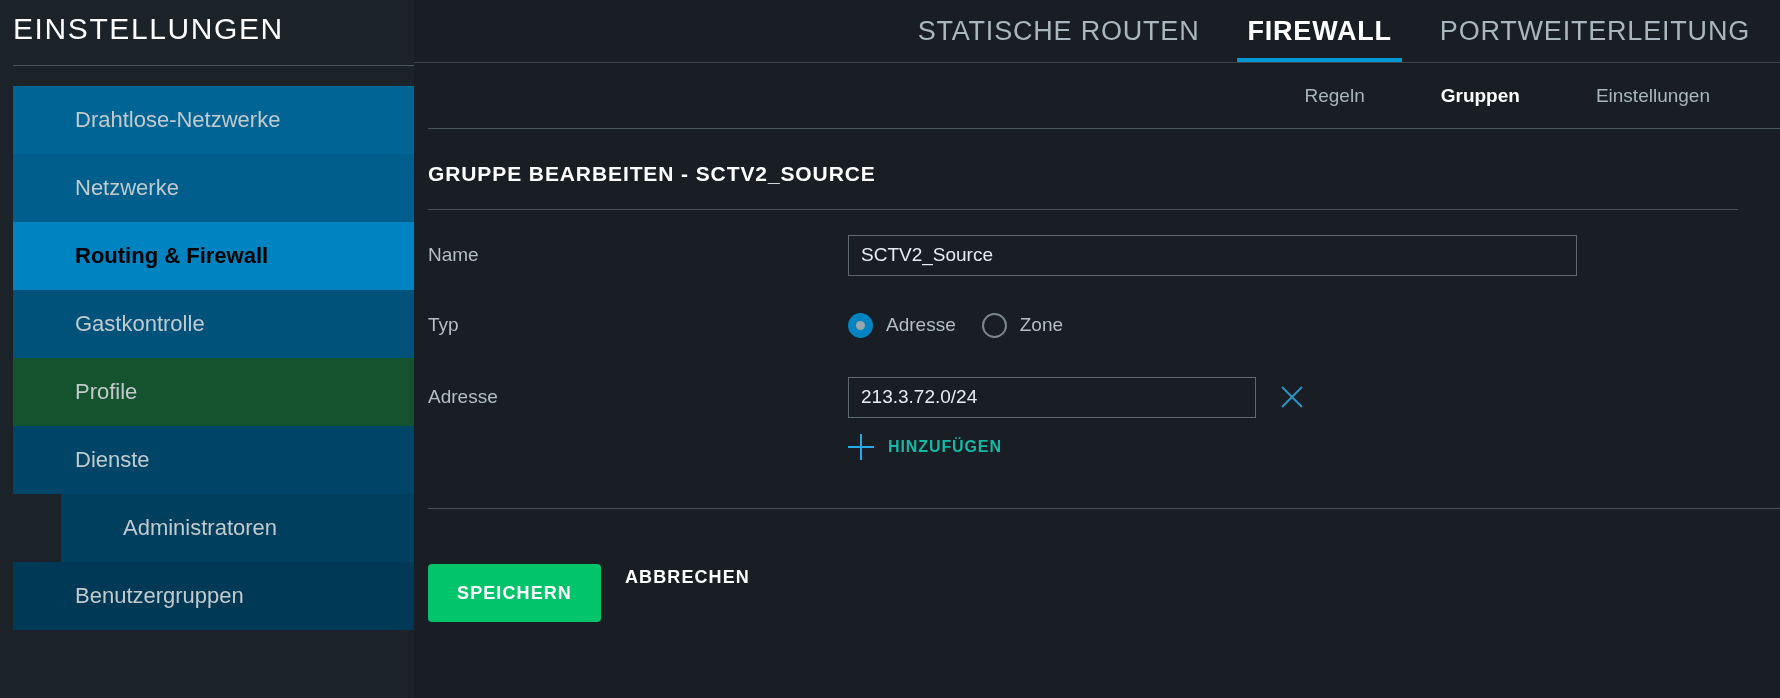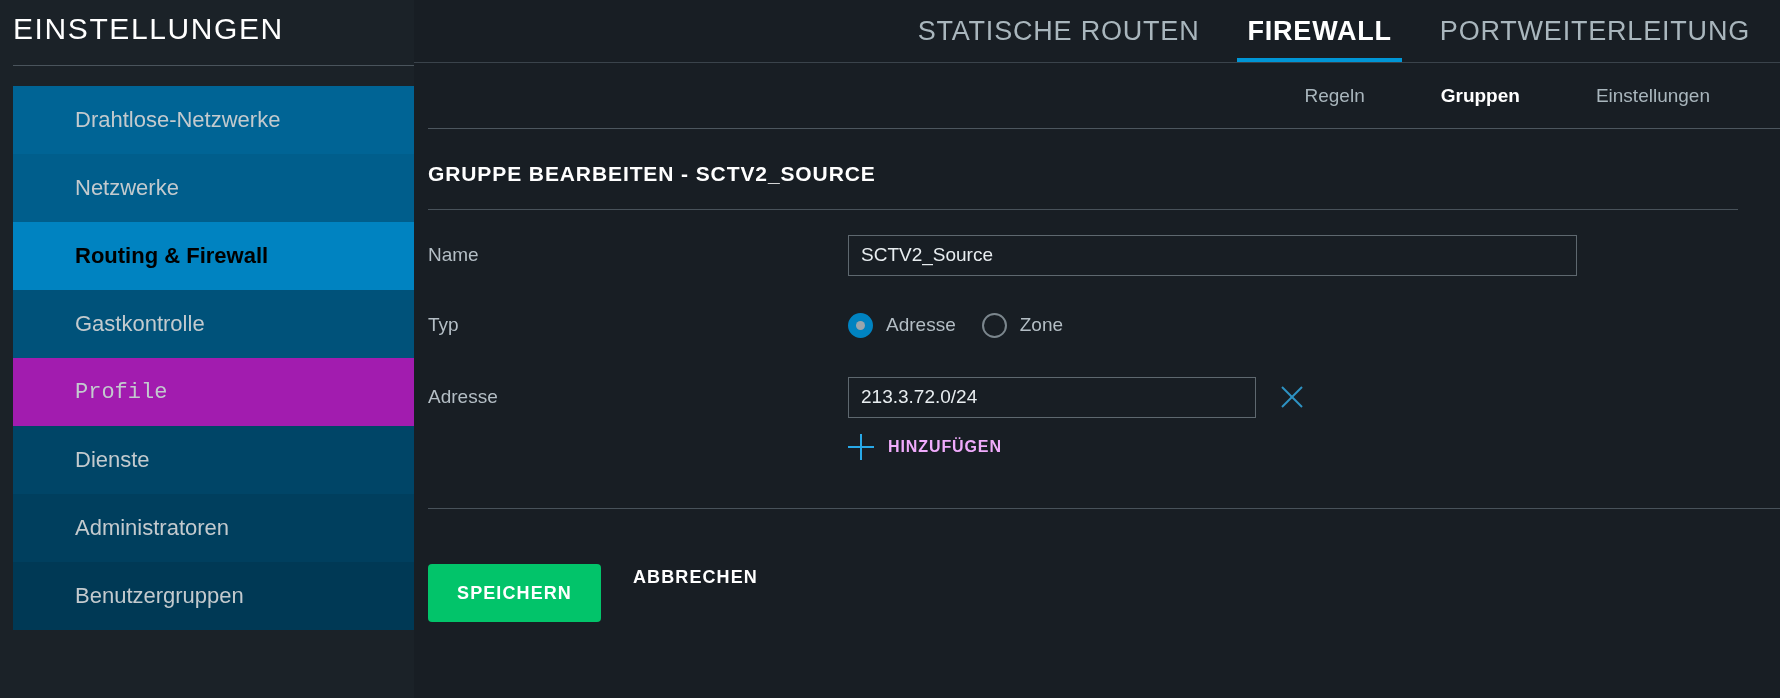--- a/index.html
+++ b/index.html
@@ -314,21 +314,21 @@
     position: absolute;
     background: #28A9E8;
   }
   .add-plus::before { left: 0; top: 12px; width: 26px; height: 2px; }
   .add-plus::after  { top: 0; left: 12px; height: 26px; width: 2px; }
 
   .add-label {
     margin-left: 14px;
     font-size: 16px;
     letter-spacing: 0.9px;
-    color: #f0abfc;
+    color: #14b8a6;
     font-weight: 600;
     white-space: nowrap;
   }
 
   .footer-rule {
     margin-top: 48px;
     margin-left: 0;
     width: 1360px;
     height: 1px;
     background: #48525A;
@@ -351,21 +351,21 @@
     font-size: 18px;
     font-weight: 700;
     letter-spacing: 1.1px;
     font-family: "Liberation Sans", sans-serif;
     cursor: pointer;
     margin-top: 32px;
   }
 
   .btn-text {
     height: 58px;
-    margin-left: 32px;
+    margin-left: 24px;
     background: transparent;
     border: none;
     color: #FFFFFF;
     font-size: 18px;
     font-weight: 700;
     letter-spacing: 1.1px;
     font-family: "Liberation Sans", sans-serif;
     cursor: pointer;
   }
 </style>
@@ -384,27 +384,27 @@
         <div class="nav-item" style="background: rgb(0, 94, 140);">
           <span>Netzwerke</span>
         </div>
         <div class="nav-item active">
           <span>Routing &amp; Firewall</span>
           <span class="nav-arrow"></span>
         </div>
         <div class="nav-item" style="background: rgb(0, 82, 122);">
           <span>Gastkontrolle</span>
         </div>
-        <div class="nav-item" style="background: #a21caf; font-family: Liberation Mono, monospace;">
+        <div class="nav-item" style="background: #14532d;">
           <span>Profile</span>
         </div>
         <div class="nav-item" style="background: rgb(0, 69, 103);">
           <span>Dienste</span>
         </div>
-        <div class="nav-item" style="background: rgb(0, 63, 94);">
+        <div class="nav-item" style="background: rgb(0, 63, 94); margin-left: 48px;">
           <span>Administratoren</span>
         </div>
         <div class="nav-item" style="background: rgb(0, 57, 85);">
           <span>Benutzergruppen</span>
         </div>
       </nav>
   </aside>
 
   <section class="main">
 

